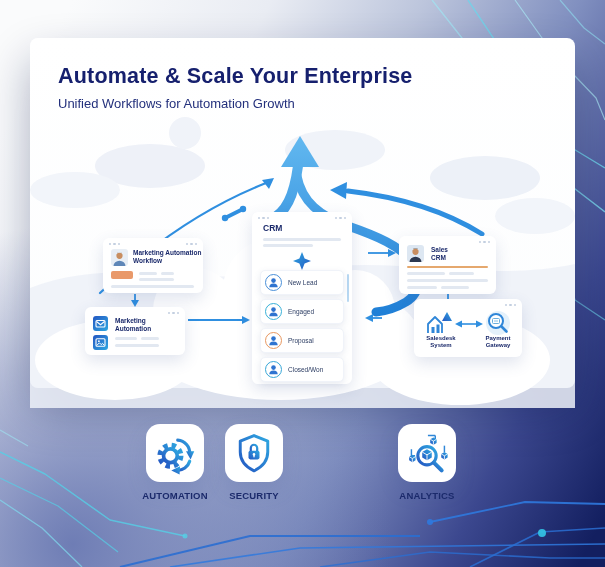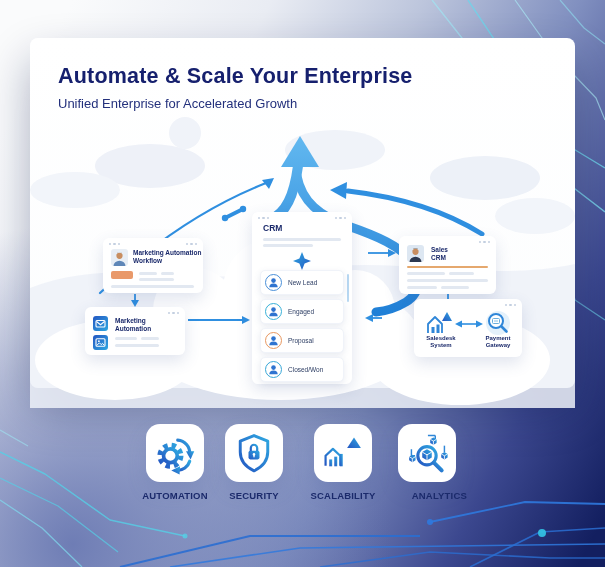--- a/index.html
+++ b/index.html
@@ -73,21 +73,21 @@
       <path d="M470,567 L540,532 L605,528" stroke="#2a6ed2" stroke-width="1.6" opacity=".85"></path>
       <circle cx="542" cy="533" r="4" fill="#33bfe2" stroke="none" opacity=".95"></circle>
       <circle cx="430" cy="522" r="3" fill="#2f79de" stroke="none" opacity=".9"></circle>
       <circle cx="185" cy="536" r="2.5" fill="#55cfe6" stroke="none" opacity=".8"></circle>
     </g>
   </svg>
 
   <div class="main-card">
 
     <div class="title">Automate &amp; Scale Your Enterprise</div>
-    <div class="subtitle">Unified Enterprise for Accelerated Growth</div>
+    <div class="subtitle">Unified Workflows for Automation Growth</div>
 
     <svg class="scene" width="545" height="490" viewBox="0 0 545 490">
       <defs>
         <linearGradient id="flow" x1="0" y1="95" x2="0" y2="280" gradientUnits="userSpaceOnUse">
           <stop offset="0" stop-color="#63b9f0"></stop>
             <stop offset="1" stop-color="#1e7ed6"></stop>
         </linearGradient>
       </defs>
 
       <g>
@@ -364,41 +364,22 @@
           <path d="M24,5 L39,11 V23 C39,33 32.5,39.5 24,43.5 C15.5,39.5 9,33 9,23 V11 Z" fill="#fff" stroke="url(#ig2)" stroke-width="3.2" stroke-linejoin="round"></path>
           <path d="M20.5,22 V18.5 a3.5,3.5 0 0 1 7,0 V22" stroke="url(#ig2)" stroke-width="2.4"></path>
           <rect x="18" y="21.5" width="12" height="9.5" rx="2" fill="url(#ig2)"></rect>
           <circle cx="24" cy="25.5" r="1.4" fill="#fff"></circle>
           <rect x="23.3" y="25.5" width="1.4" height="3.2" fill="#fff"></rect>
         </svg>
       </div>
       <div class="feature-label">SECURITY</div>
     </div>
 
-    <div class="feature" style="left:273px;">
-      <div class="feature-iconcard">
-        <svg width="44" height="44" viewBox="0 0 48 48" fill="none">
-          <defs>
-              <linearGradient id="ig3" x1="0" y1="1" x2="1" y2="0">
-                <stop offset="0" stop-color="#2456c2"></stop>
-                <stop offset="1" stop-color="#2fa8e1"></stop>
-              </linearGradient>
-            </defs>
-          <path d="M5,38 V27 L13,19.5 L21,27 V38" stroke="url(#ig3)" stroke-width="2.4" stroke-linejoin="round"></path>
-          <rect x="9" y="31" width="3.2" height="7.5" fill="url(#ig3)"></rect>
-          <rect x="14.5" y="28" width="3.2" height="10.5" fill="url(#ig3)"></rect>
-          <rect x="20.5" y="25" width="3.2" height="13.5" fill="url(#ig3)"></rect>
-          <line x1="36" y1="38.5" x2="36" y2="17" stroke="url(#ig3)" stroke-width="5"></line>
-          <polygon points="36,7 28.5,18.5 43.5,18.5" fill="url(#ig3)"></polygon>
-        </svg>
-      </div>
-      <div class="feature-label">SCALABILITY</div>
-    </div>
-
-    <div class="feature" style="left:357px;text-align:right;">
+
+    <div class="feature" style="left:357px;">
       <div class="feature-iconcard">
         <svg width="44" height="44" viewBox="0 0 48 48" fill="none">
           <defs>
               <linearGradient id="ig4" x1="0" y1="1" x2="1" y2="0">
                 <stop offset="0" stop-color="#2456c2"></stop>
                 <stop offset="1" stop-color="#2fa8e1"></stop>
               </linearGradient>
             </defs>
           <path d="M25,5 H33 M33,5 V9" stroke="#2f86d8" stroke-width="1.6"></path>
           <path d="M7,20 V27 H11" stroke="#2f86d8" stroke-width="1.6"></path>

